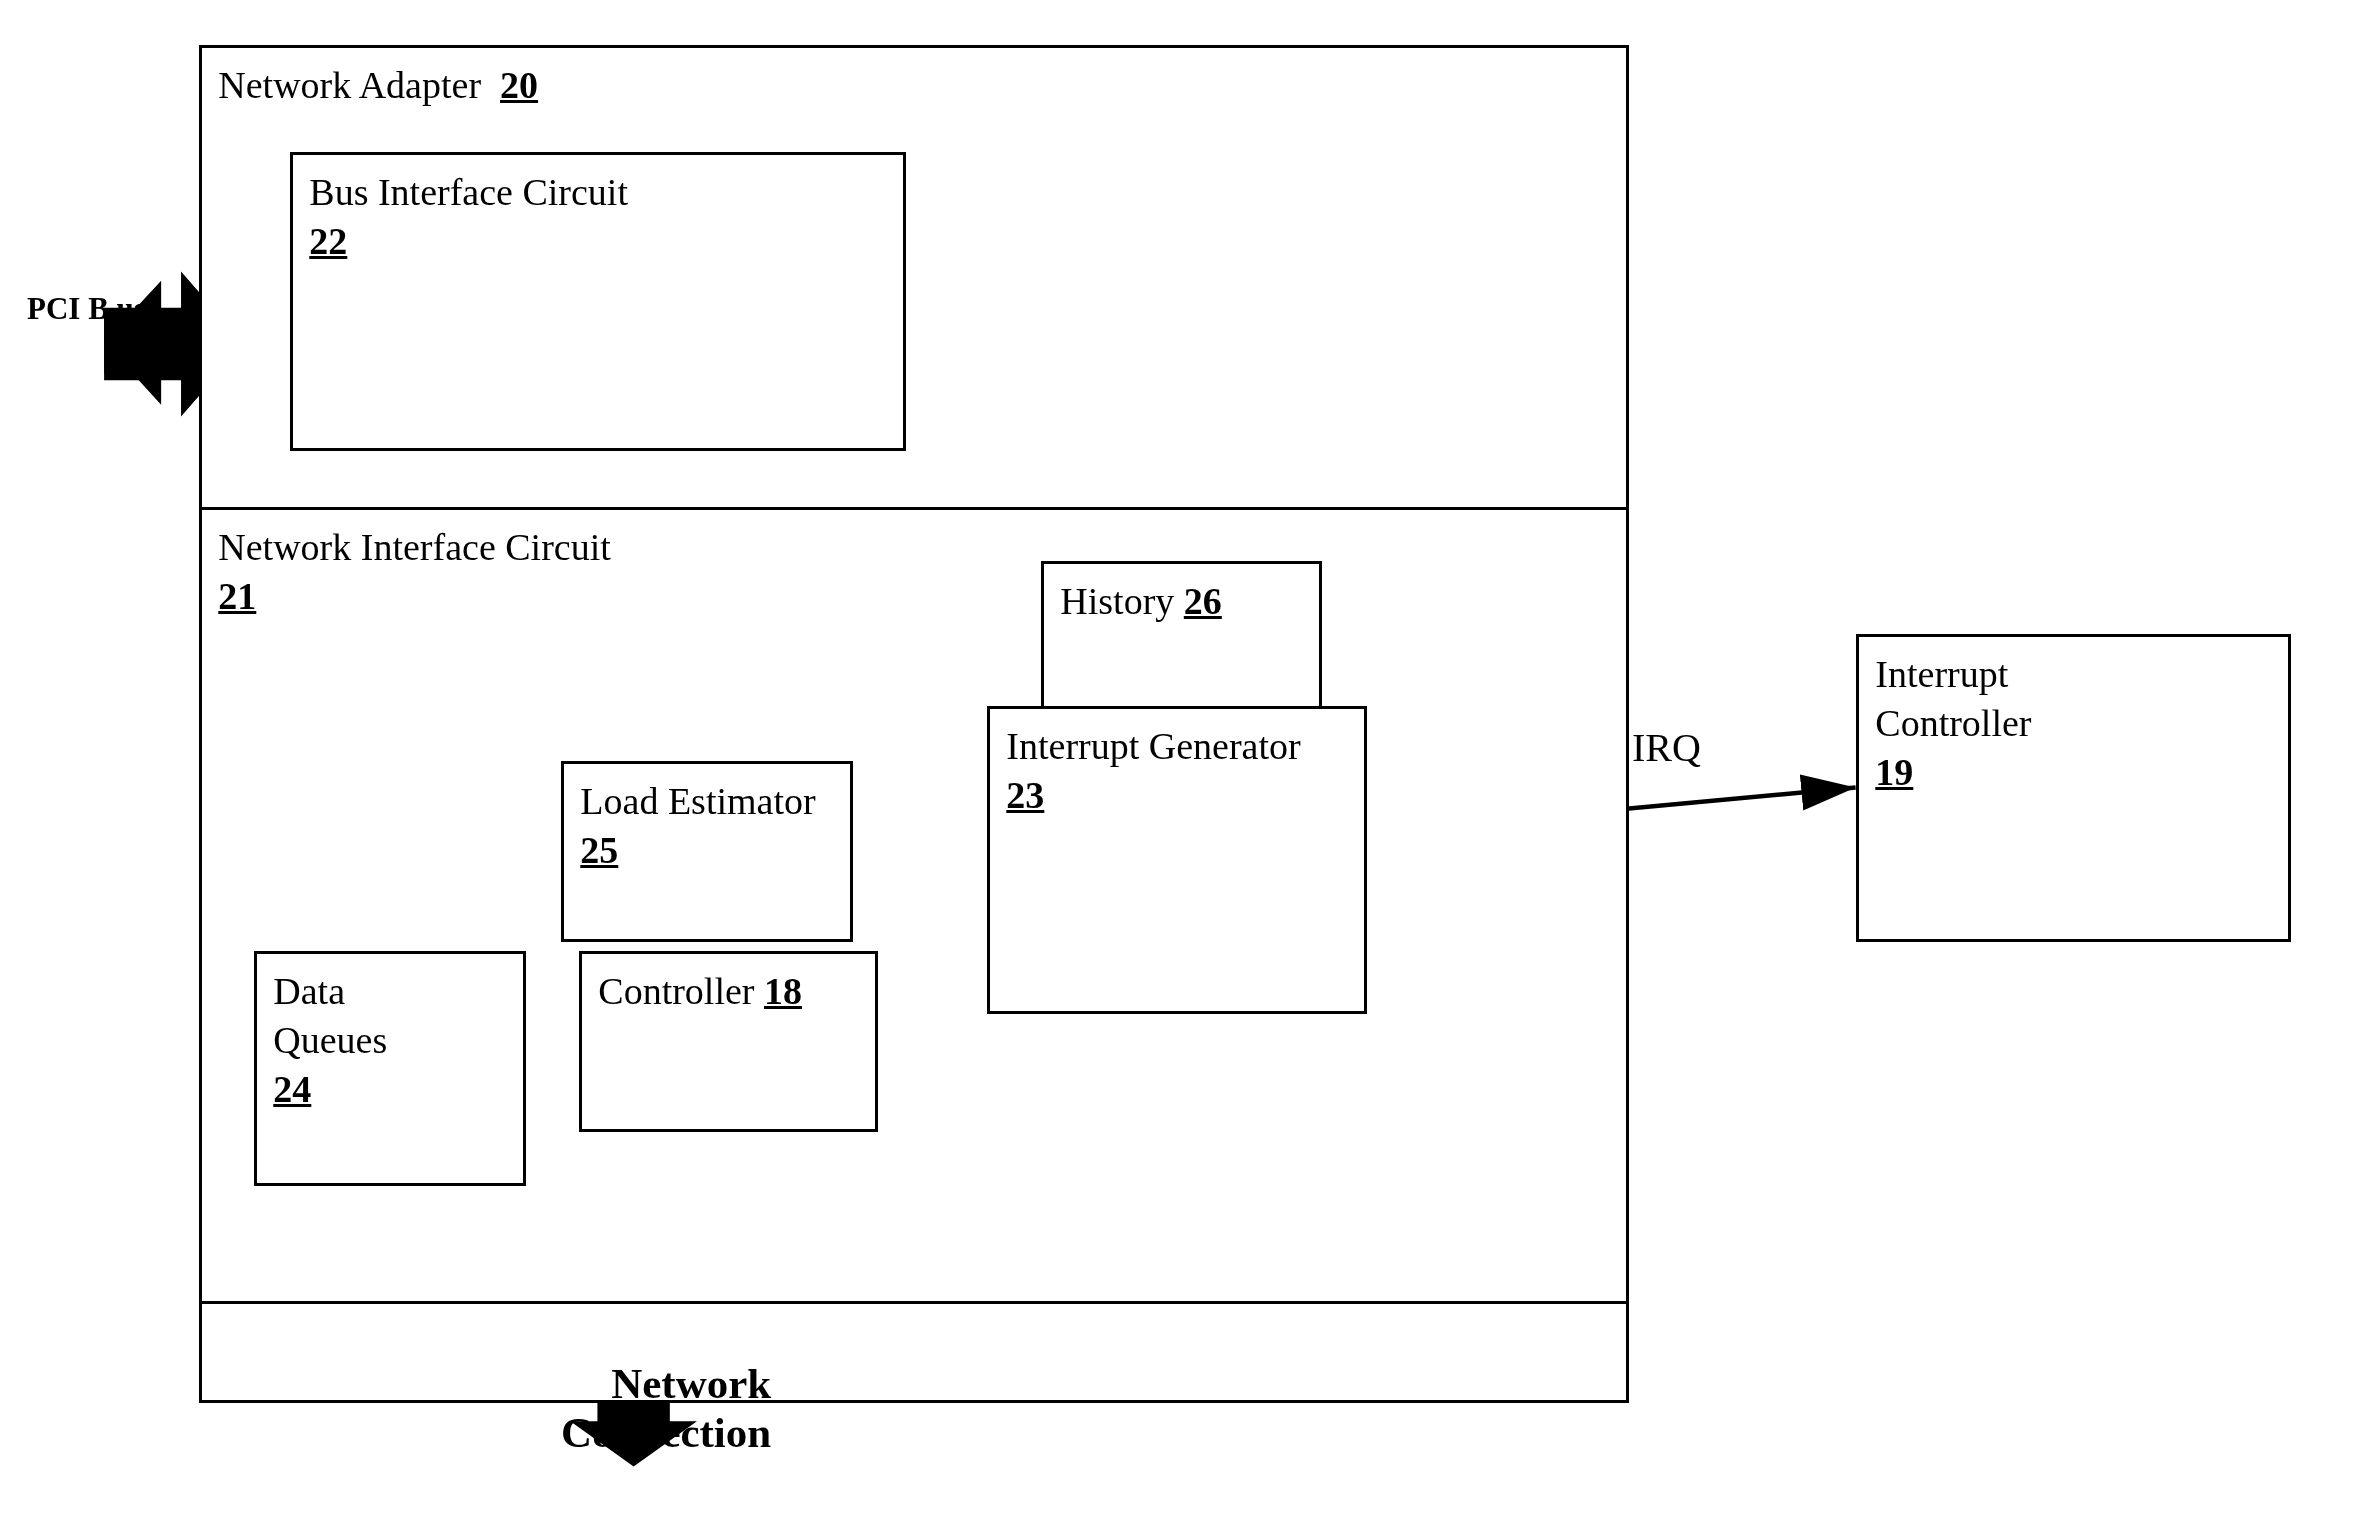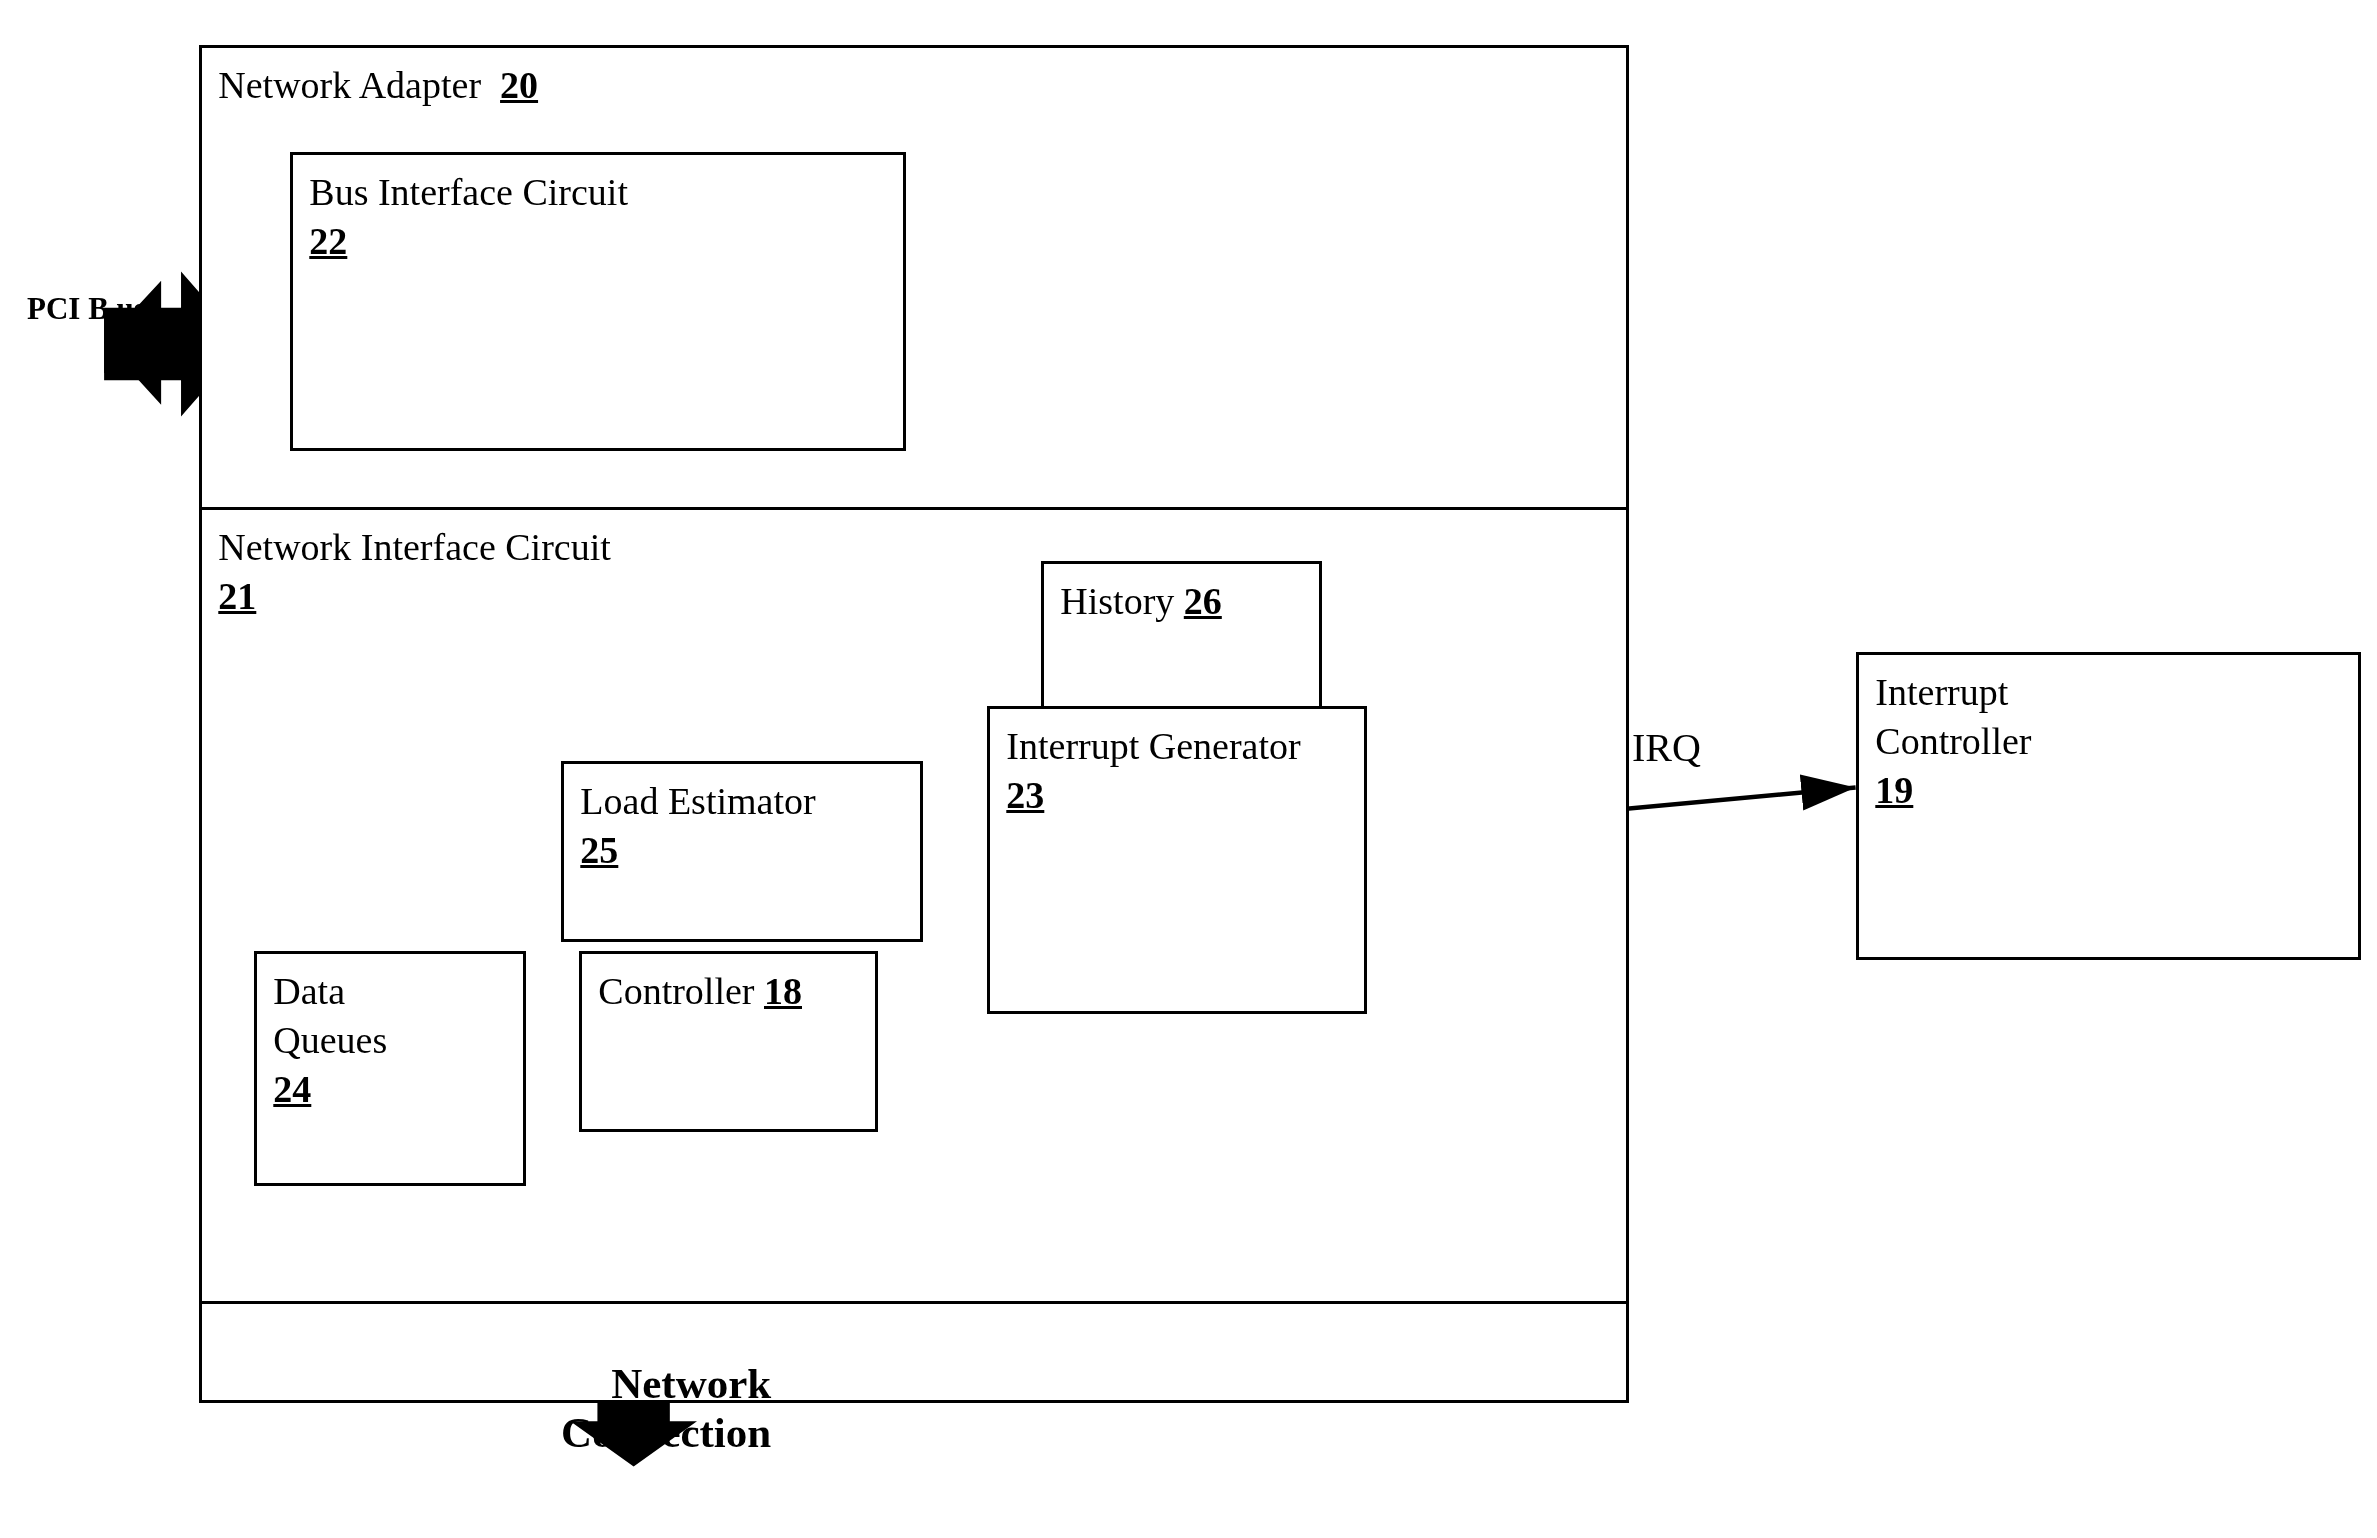--- a/index.html
+++ b/index.html
@@ -98,21 +98,21 @@
       top: 561px;
       left: 1041px;
       width: 281px;
       height: 154px;
     }
 
     
     .load-estimator-box {
       top: 761px;
       left: 561px;
-      width: 362px;
+      width: 292px;
       height: 181px;
     }
 
     
     .interrupt-generator-box {
       top: 706px;
       left: 987px;
       width: 380px;
       height: 308px;
     }
@@ -128,23 +128,23 @@
     
     .controller-box {
       top: 951px;
       left: 579px;
       width: 299px;
       height: 181px;
     }
 
     
     .interrupt-controller-box {
-      top: 652px;
+      top: 634px;
       left: 1856px;
-      width: 505px;
+      width: 435px;
       height: 308px;
     }
 
     
     .diagram-svg {
       position: absolute;
       top: 0; left: 0;
       width: 2377px;
       height: 1538px;
       pointer-events: none;

